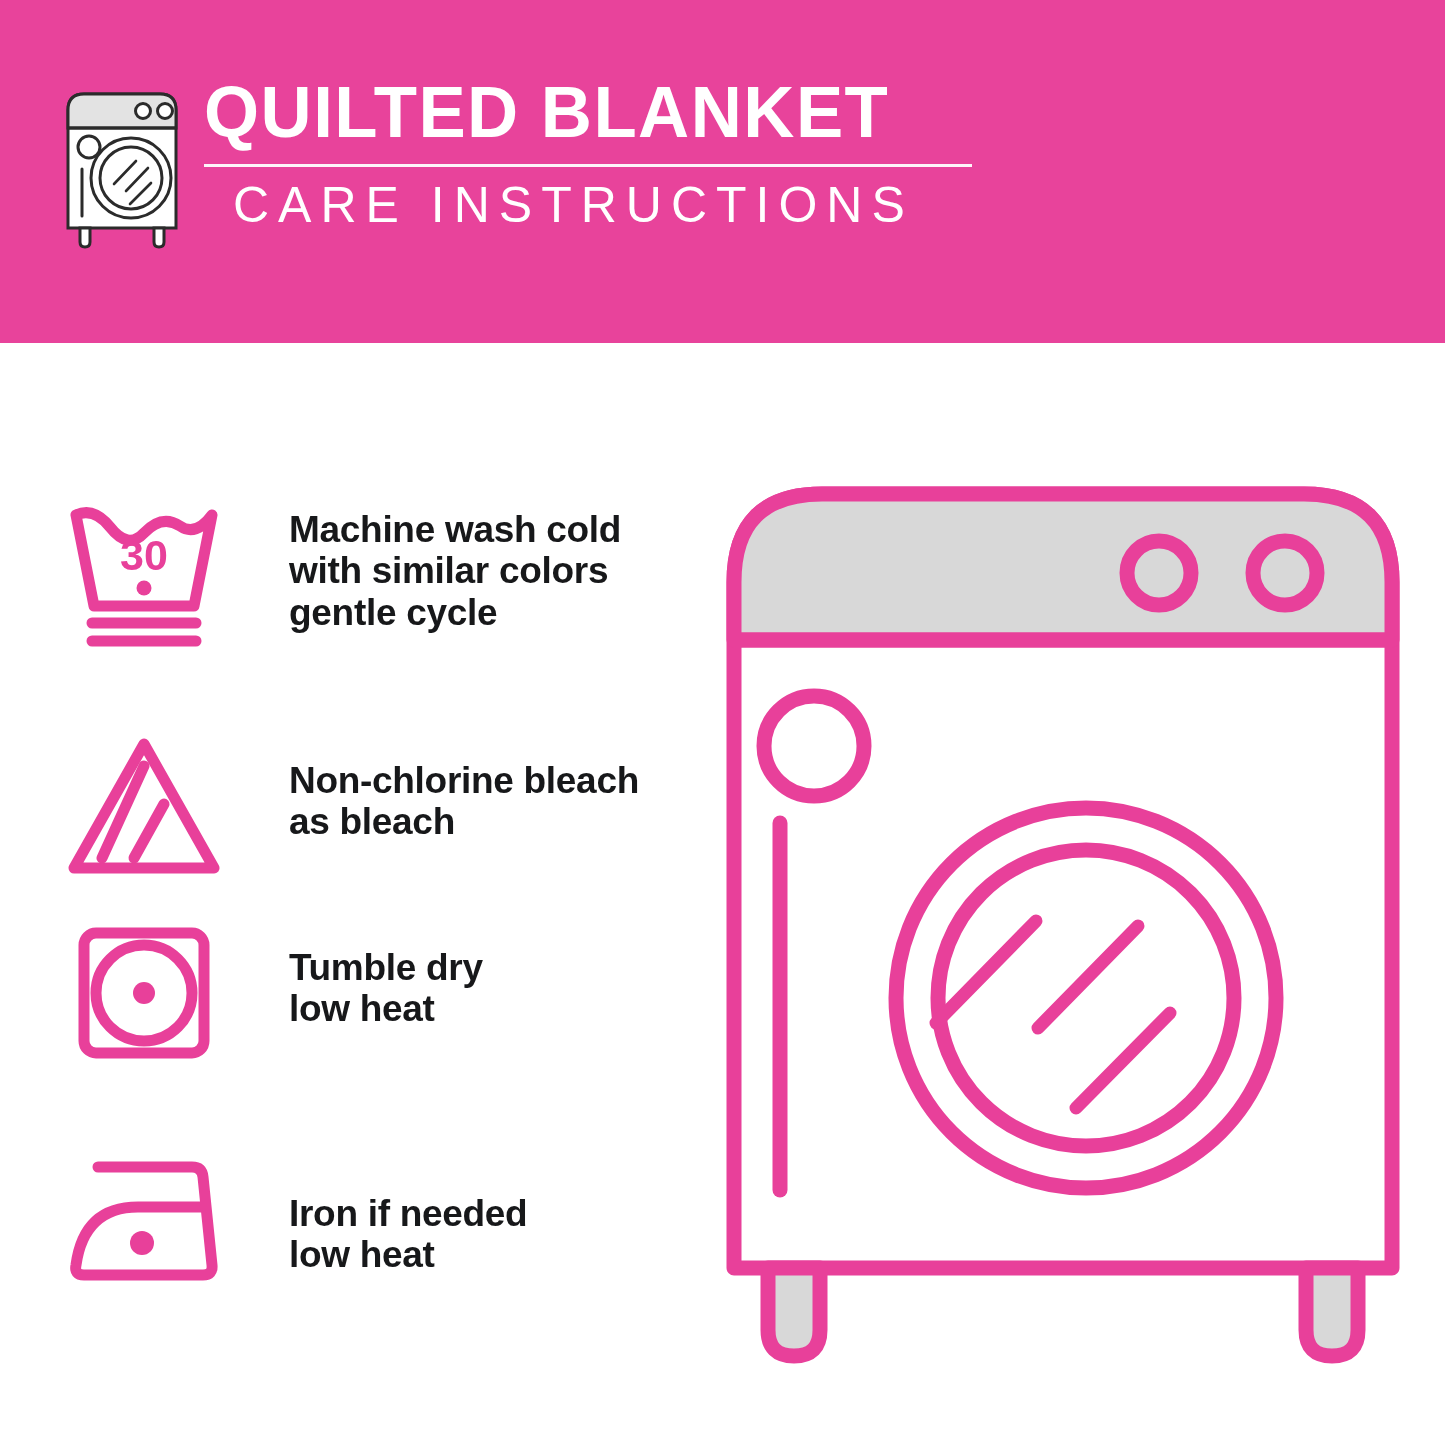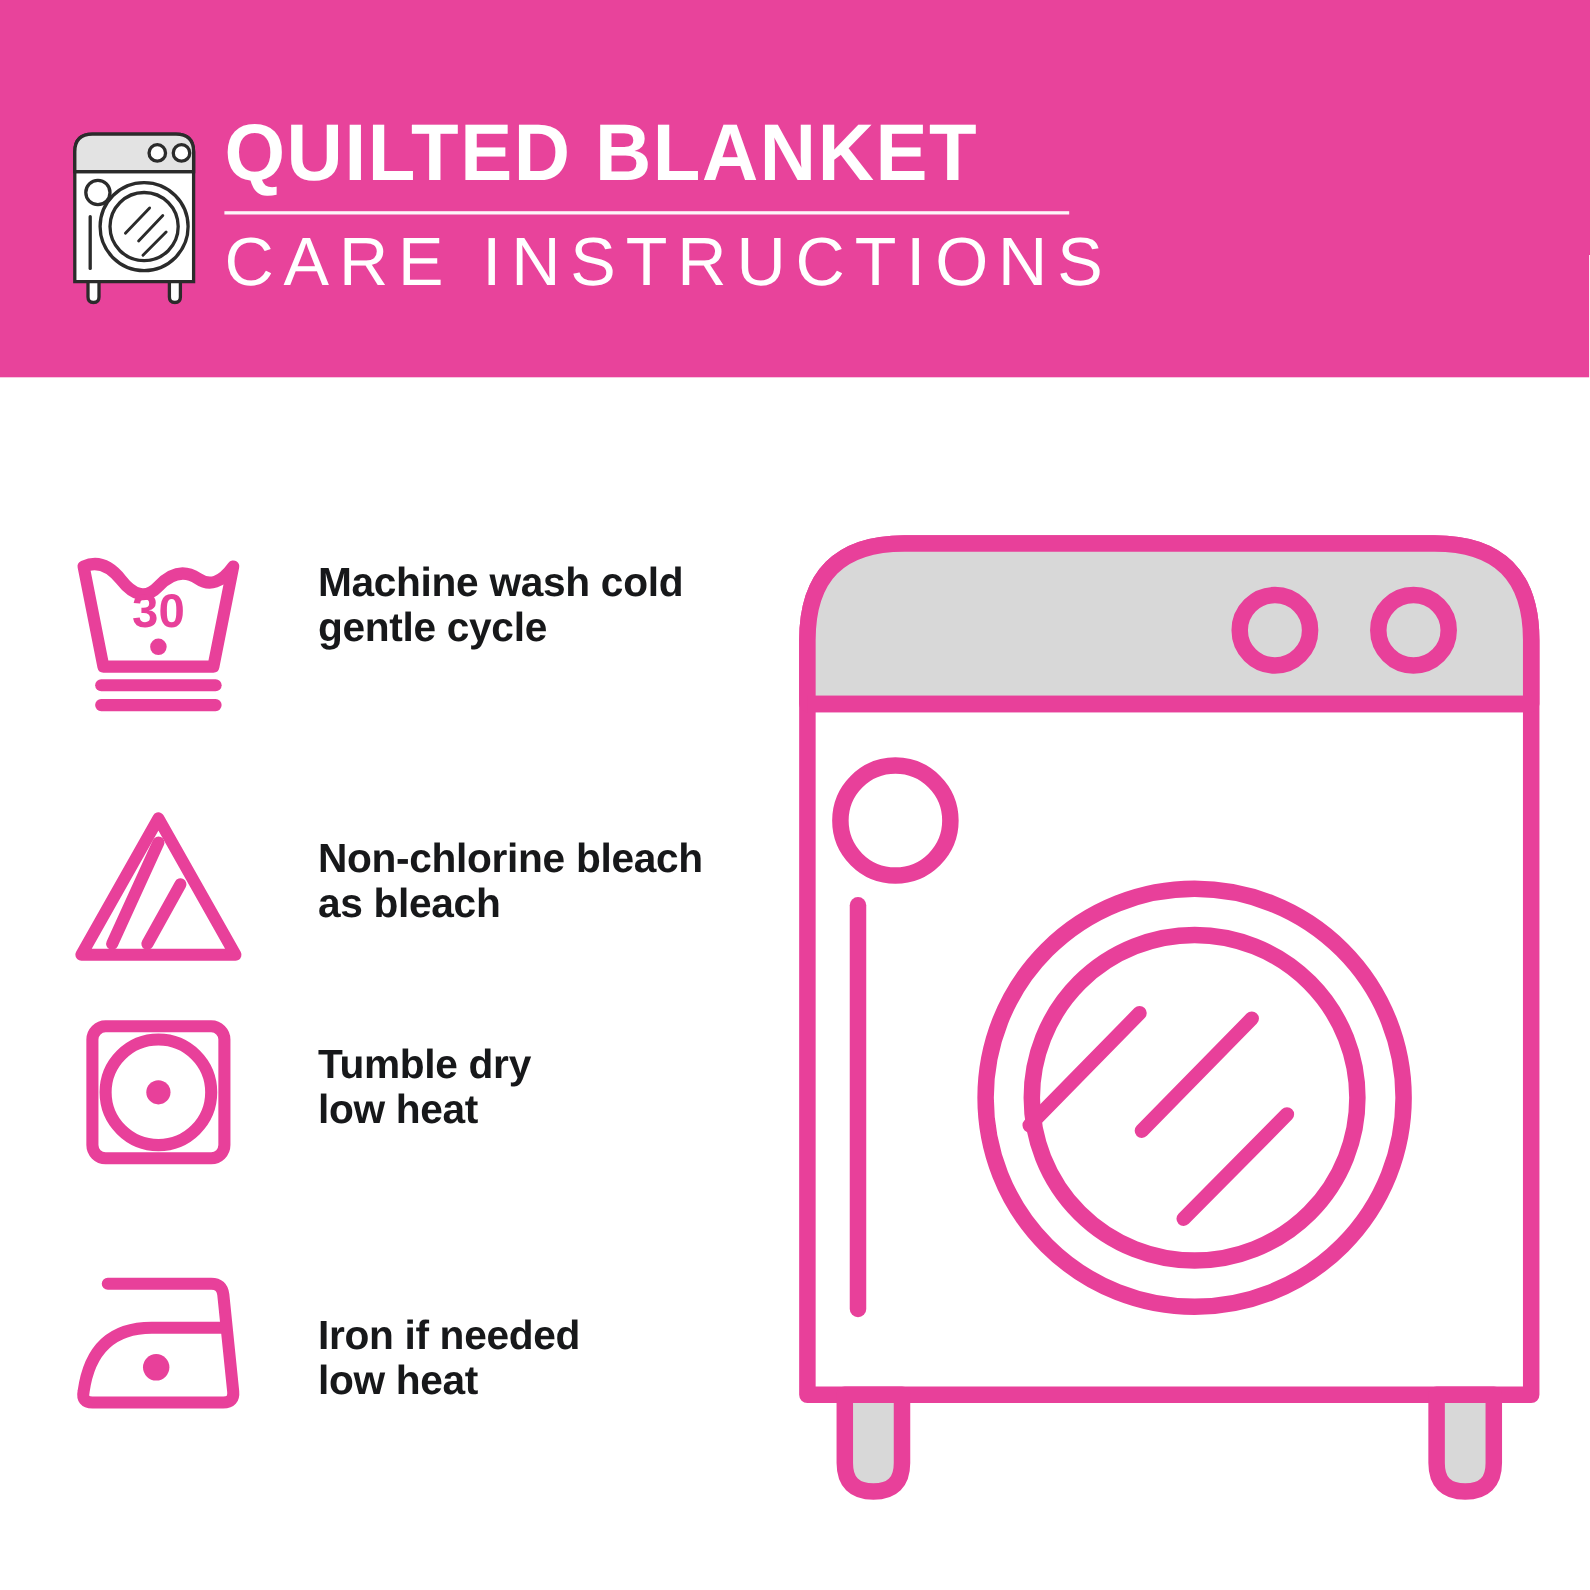--- a/index.html
+++ b/index.html
@@ -25,21 +25,21 @@
     left: 0;
     top: 0;
     width: 1445px;
     height: 343px;
     background: #e8439b;
     box-sizing: border-box;
   }
   .header-inner {
     position: absolute;
     left: 58px;
-    top: 104px;
+    top: 76px;
     display: flex;
     flex-direction: row;
     align-items: flex-start;
   }
   .header-logo {
     width: 128px;
     height: 165px;
     flex: 0 0 auto;
     margin-top: 8px;
   }
@@ -63,25 +63,26 @@
     width: 768px;
     height: 3px;
     background: #ffffff;
     margin-top: 16px;
     margin-bottom: 13px;
     opacity: 0.95;
   }
   .title-sub {
     color: #ffffff;
     font-family: "Liberation Sans", sans-serif;
-    font-size: 62px;
+    font-size: 50px;
     font-weight: normal;
     line-height: 1.0;
     letter-spacing: 9px;
     white-space: nowrap;
+    margin-left: 29px;
   }
 
   
   .care-list {
     position: absolute;
     left: 0;
     top: 343px;
     width: 700px;
     height: 860px;
   }
@@ -184,20 +185,21 @@
                      L132 113 L32 113 Z"></path>
             <line x1="30" y1="130" x2="134" y2="130"></line>
             <line x1="30" y1="148" x2="134" y2="148"></line>
           </g>
           <text x="82" y="77" text-anchor="middle" font-family="Liberation Sans, sans-serif" font-size="43" font-weight="bold" fill="#e8409a">30</text>
           <circle cx="82" cy="95" r="7.5" fill="#e8409a"></circle>
         </svg>
       </div>
       <div class="care-text">
         <span class="line">Machine wash cold</span>
+        <span class="line">with similar colors</span>
         <span class="line">gentle cycle</span>
       </div>
     </div>
 
     <div class="care-row r1">
       <div class="care-symbol">
         <svg viewBox="0 0 165 160" width="165" height="160" xmlns="http://www.w3.org/2000/svg">
           <g fill="none" stroke="#e8409a" stroke-width="11" stroke-linecap="round" stroke-linejoin="round">
             <path d="M82 12 L152 136 L12 136 Z"></path>
             <line x1="82" y1="34" x2="40" y2="126"></line>

